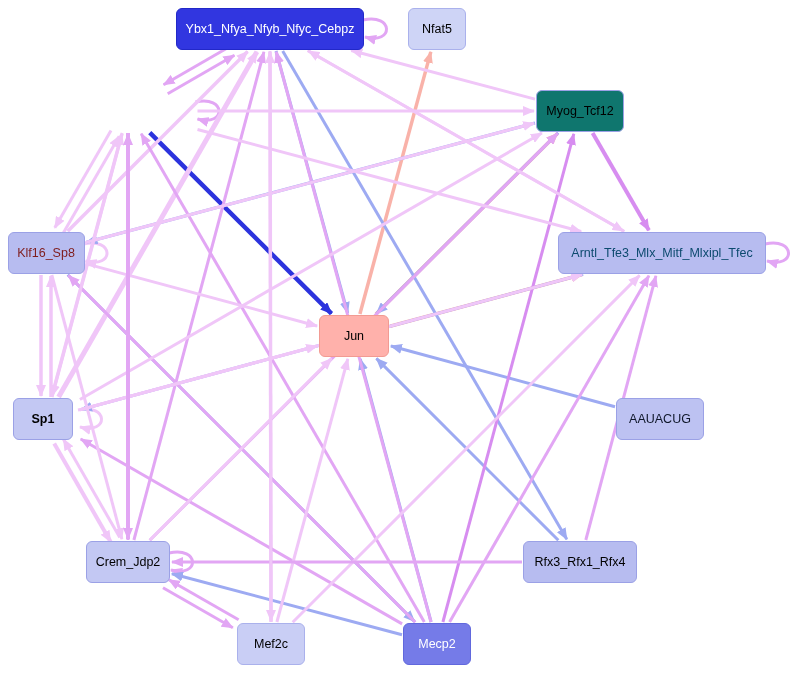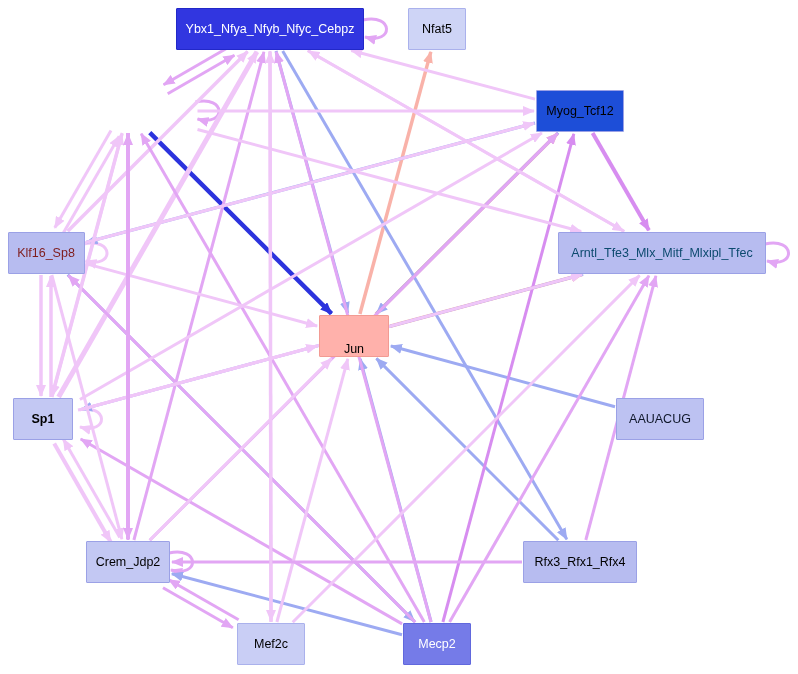--- a/index.html
+++ b/index.html
@@ -19,21 +19,21 @@
   #node-layer {
     position: absolute;
     left: 0; top: 0;
     width: 798px; height: 674px;
   }
   .node {
     position: absolute;
     display: flex;
     align-items: center;
     justify-content: center;
-    border-radius: 1px;
+    border-radius: 6px;
     font-size: 12.5px;
     white-space: nowrap;
     box-sizing: border-box;
     border: 1px solid transparent;
     cursor: default;
   }
 </style>
 </head>
 <body>
 
@@ -123,30 +123,30 @@
       <line x1="522.0" y1="562.0" x2="172.0" y2="562.0" stroke="#e2a6f4" stroke-width="3" marker-end="url(#arr-v2)"></line>
       <line x1="270.0" y1="51.0" x2="271.0" y2="621.0" stroke="#f0c6f8" stroke-width="3" marker-end="url(#arr-v1)"></line>
     </svg>
   <div id="node-layer">
       <div class="node" style="left: 176px; top: 8px; width: 188px; height: 42px; background: rgb(49, 54, 224); border-color: rgb(34, 40, 200); color: rgb(255, 255, 255);">
         <span>Ybx1_Nfya_Nfyb_Nfyc_Cebpz</span>
       </div>
       <div class="node" style="left: 408px; top: 8px; width: 58px; height: 42px; background: rgb(206, 212, 246); border-color: rgb(170, 177, 236); color: rgb(0, 0, 0);">
         <span>Nfat5</span>
       </div>
-      <div class="node" style="left: 536px; top: 90px; width: 88px; height: 42px; background: #1d4ed8; border-color: rgb(155, 161, 230); color: rgb(0, 0, 0);">
+      <div class="node" style="left: 536px; top: 90px; width: 88px; height: 42px; background: #0f766e; border-color: rgb(155, 161, 230); color: rgb(0, 0, 0);">
         <span>Myog_Tcf12</span>
       </div>
       <div class="node" style="left: 7.5px; top: 232px; width: 77px; height: 42px; background: rgb(183, 188, 240); border-color: rgb(155, 161, 230); color: #7f1d1d;">
         <span>Klf16_Sp8</span>
       </div>
       <div class="node" style="left: 558px; top: 232px; width: 208px; height: 42px; background: rgb(183, 188, 240); border-color: rgb(155, 161, 230); color: #0c4a6e;">
         <span>Arntl_Tfe3_Mlx_Mitf_Mlxipl_Tfec</span>
       </div>
-      <div class="node" style="left: 319px; top: 315px; width: 70px; height: 42px; background: rgb(255, 177, 171); border-color: rgb(242, 155, 147); color: rgb(0, 0, 0); align-items: flex-end;">
+      <div class="node" style="left: 319px; top: 315px; width: 70px; height: 42px; background: rgb(255, 177, 171); border-color: rgb(242, 155, 147); color: rgb(0, 0, 0);">
         <span>Jun</span>
       </div>
       <div class="node" style="left: 13px; top: 398px; width: 60px; height: 42px; background: rgb(195, 200, 243); border-color: rgb(155, 161, 230); color: rgb(0, 0, 0); font-weight: bold;">
         <span>Sp1</span>
       </div>
       <div class="node" style="left: 616px; top: 398px; width: 88px; height: 42px; background: rgb(189, 194, 242); border-color: rgb(155, 161, 230); color: #0f172a;">
         <span>AAUACUG</span>
       </div>
       <div class="node" style="left: 86px; top: 541px; width: 84px; height: 42px; background: rgb(195, 200, 243); border-color: rgb(155, 161, 230); color: rgb(0, 0, 0);">
         <span>Crem_Jdp2</span>

